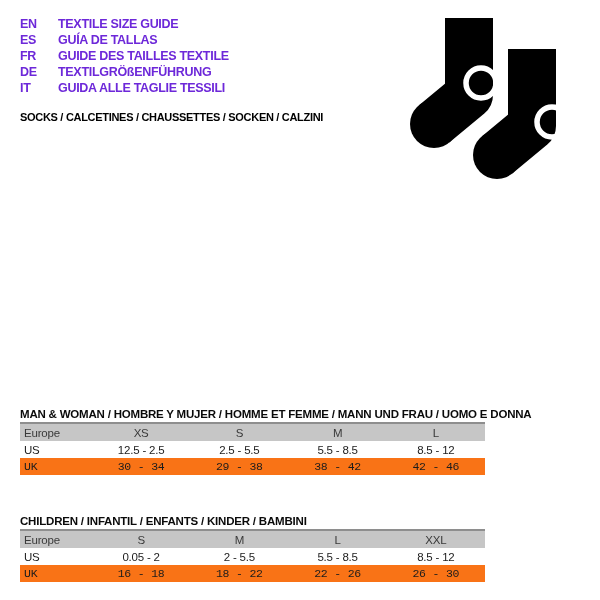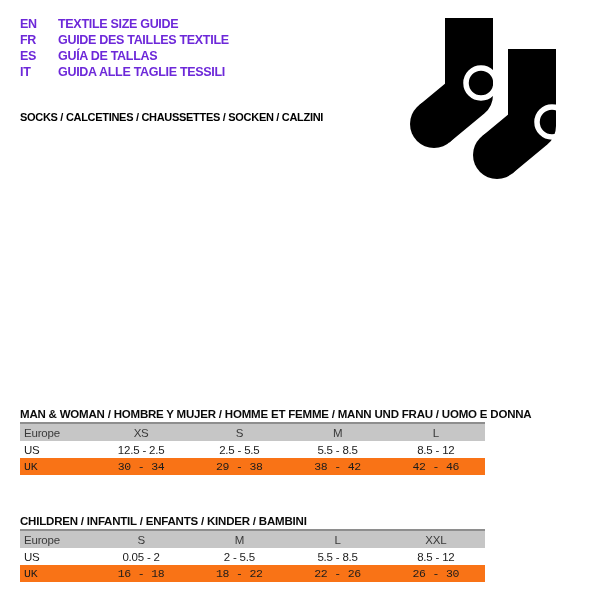--- a/index.html
+++ b/index.html
@@ -84,26 +84,30 @@
 </style>
 </head>
 <body>
 
 <div class="langs">
   <div class="lang-row">
     <span class="lang-code">EN</span>
     <span class="lang-label">TEXTILE SIZE GUIDE</span>
   </div>
   <div class="lang-row">
+    <span class="lang-code">ES</span>
+    <span class="lang-label">GUÍA DE TALLAS</span>
+  </div>
+  <div class="lang-row">
     <span class="lang-code">FR</span>
     <span class="lang-label">GUIDE DES TAILLES TEXTILE</span>
   </div>
   <div class="lang-row">
-    <span class="lang-code">ES</span>
-    <span class="lang-label">GUÍA DE TALLAS</span>
+    <span class="lang-code">DE</span>
+    <span class="lang-label">TEXTILGRÖßENFÜHRUNG</span>
   </div>
   <div class="lang-row">
     <span class="lang-code">IT</span>
     <span class="lang-label">GUIDA ALLE TAGLIE TESSILI</span>
   </div>
 </div>
 
 <div class="category-line">SOCKS / CALCETINES / CHAUSSETTES / SOCKEN / CALZINI</div>
 
 <svg class="socks" viewBox="0 0 180 178" width="180" height="178" xmlns="http://www.w3.org/2000/svg">

